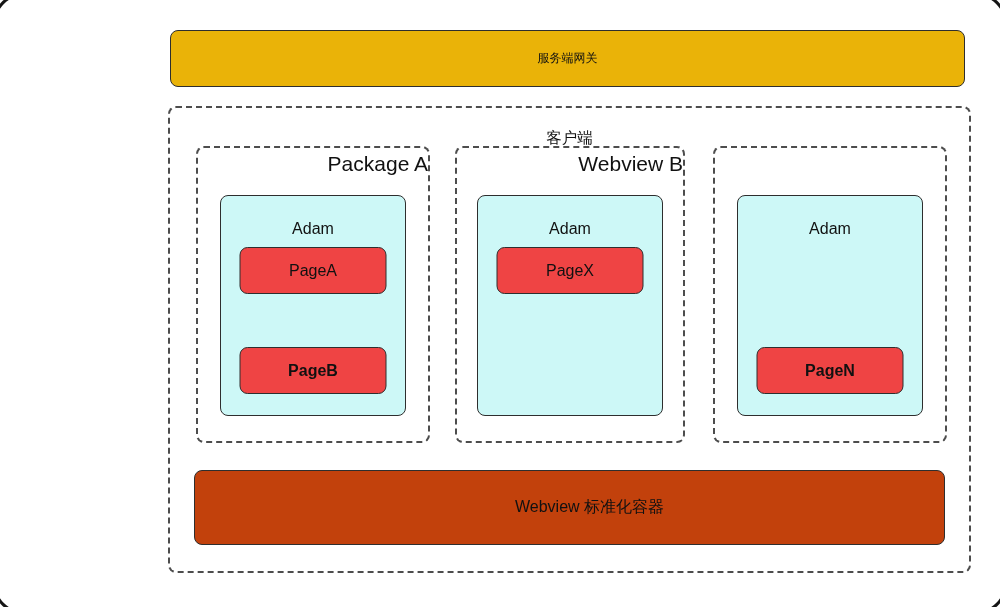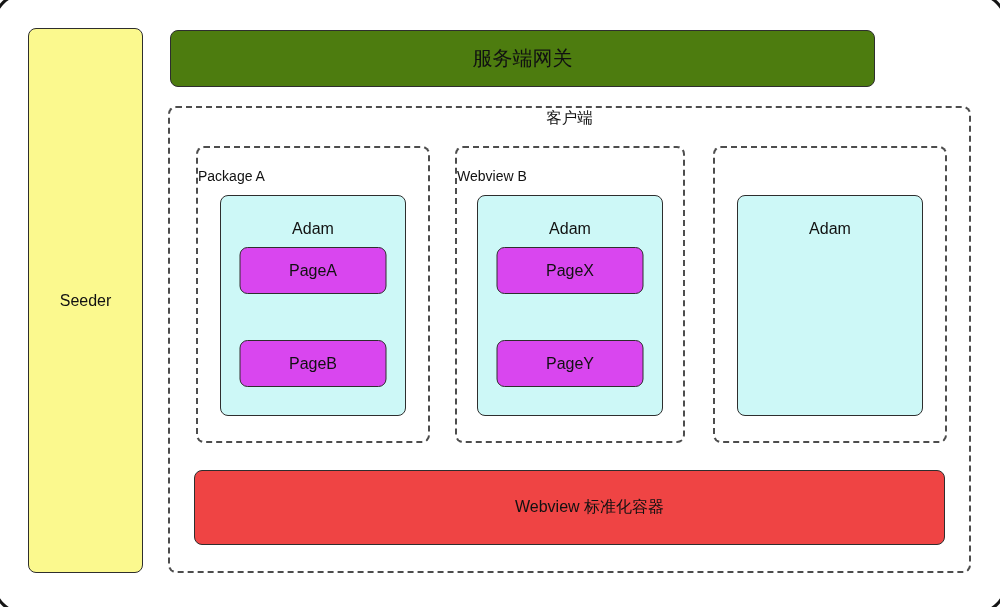--- a/index.html
+++ b/index.html
@@ -42,82 +42,79 @@
     justify-content: center;
   }
   .seeder {
     left: 28px; top: 28px;
     width: 115px; height: 545px;
     background: #FBF98E;
     font-size: 16px;
   }
   .gateway {
     left: 170px; top: 30px;
-    width: 705px; height: 57px;
-    background: #4d7c0f;
-    font-size: 20px;
+    width: 795px; height: 57px;
+    background: #eab308;
+    font-size: 12px;
   }
   .client {
     left: 168px; top: 106px;
     width: 803px; height: 467px;
   }
   .client-label {
-    margin-top: 0;
+    margin-top: 20px;
     text-align: center;
     font-size: 15.5px;
   }
   .package {
     top: 38px;
     height: 297px;
   }
   .package-label {
-    margin-top: 20px;
-    text-align: left;
-    font-size: 14px;
+    margin-top: 4px;
+    text-align: right;
+    font-size: 21px;
   }
   .pkg-a { left: 26px;  width: 234px; }
   .pkg-b { left: 285px; width: 230px; }
   .pkg-c { left: 543px; width: 234px; }
   .adam {
     left: 50%;
     transform: translateX(-50%);
     top: 47px;
     width: 186px; height: 221px;
     background: #CDF8F7;
   }
   .adam-label {
     margin-top: 24px;
     text-align: center;
     font-size: 16px;
   }
   .page-box {
     left: 50%;
     transform: translateX(-50%);
     width: 147px; height: 47px;
-    background: #d946ef;
+    background: #ef4444;
     font-size: 16px;
   }
   .page-1 { top: 51px; }
-  .page-2 { top: 144px; }
+  .page-2 { top: 151px; font-weight: bold; }
   .webview {
     left: 24px; top: 362px;
     width: 751px; height: 75px;
-    background: #ef4444;
+    background: #c2410c;
     font-size: 16px;
     padding-left: 40px;
   }
 </style>
 </head>
 <body>
 
 <div class="canvas">
 
-  <div class="box seeder center-flex">
-    <span>Seeder</span>
-  </div>
 
   <div class="box gateway center-flex">
     <span>服务端网关</span>
   </div>
 
   <div class="dashed client">
     <div class="client-label">客户端</div>
 
     <div class="dashed package pkg-a">
       <div class="package-label">Package A</div>
@@ -132,29 +129,29 @@
       </div>
     </div>
 
     <div class="dashed package pkg-b">
       <div class="package-label">Webview B</div>
       <div class="box adam">
         <div class="adam-label">Adam</div>
         <div class="box page-box page-1 center-flex">
           <span>PageX</span>
         </div>
-        <div class="box page-box page-2 center-flex">
-          <span>PageY</span>
-        </div>
       </div>
     </div>
 
     <div class="dashed package pkg-c">
       <div class="box adam">
         <div class="adam-label">Adam</div>
+        <div class="box page-box page-2 center-flex">
+          <span>PageN</span>
+        </div>
       </div>
     </div>
 
     <div class="box webview center-flex">
       <span>Webview 标准化容器</span>
     </div>
   </div>
 
   <div class="outer-frame"></div>
 </div>

